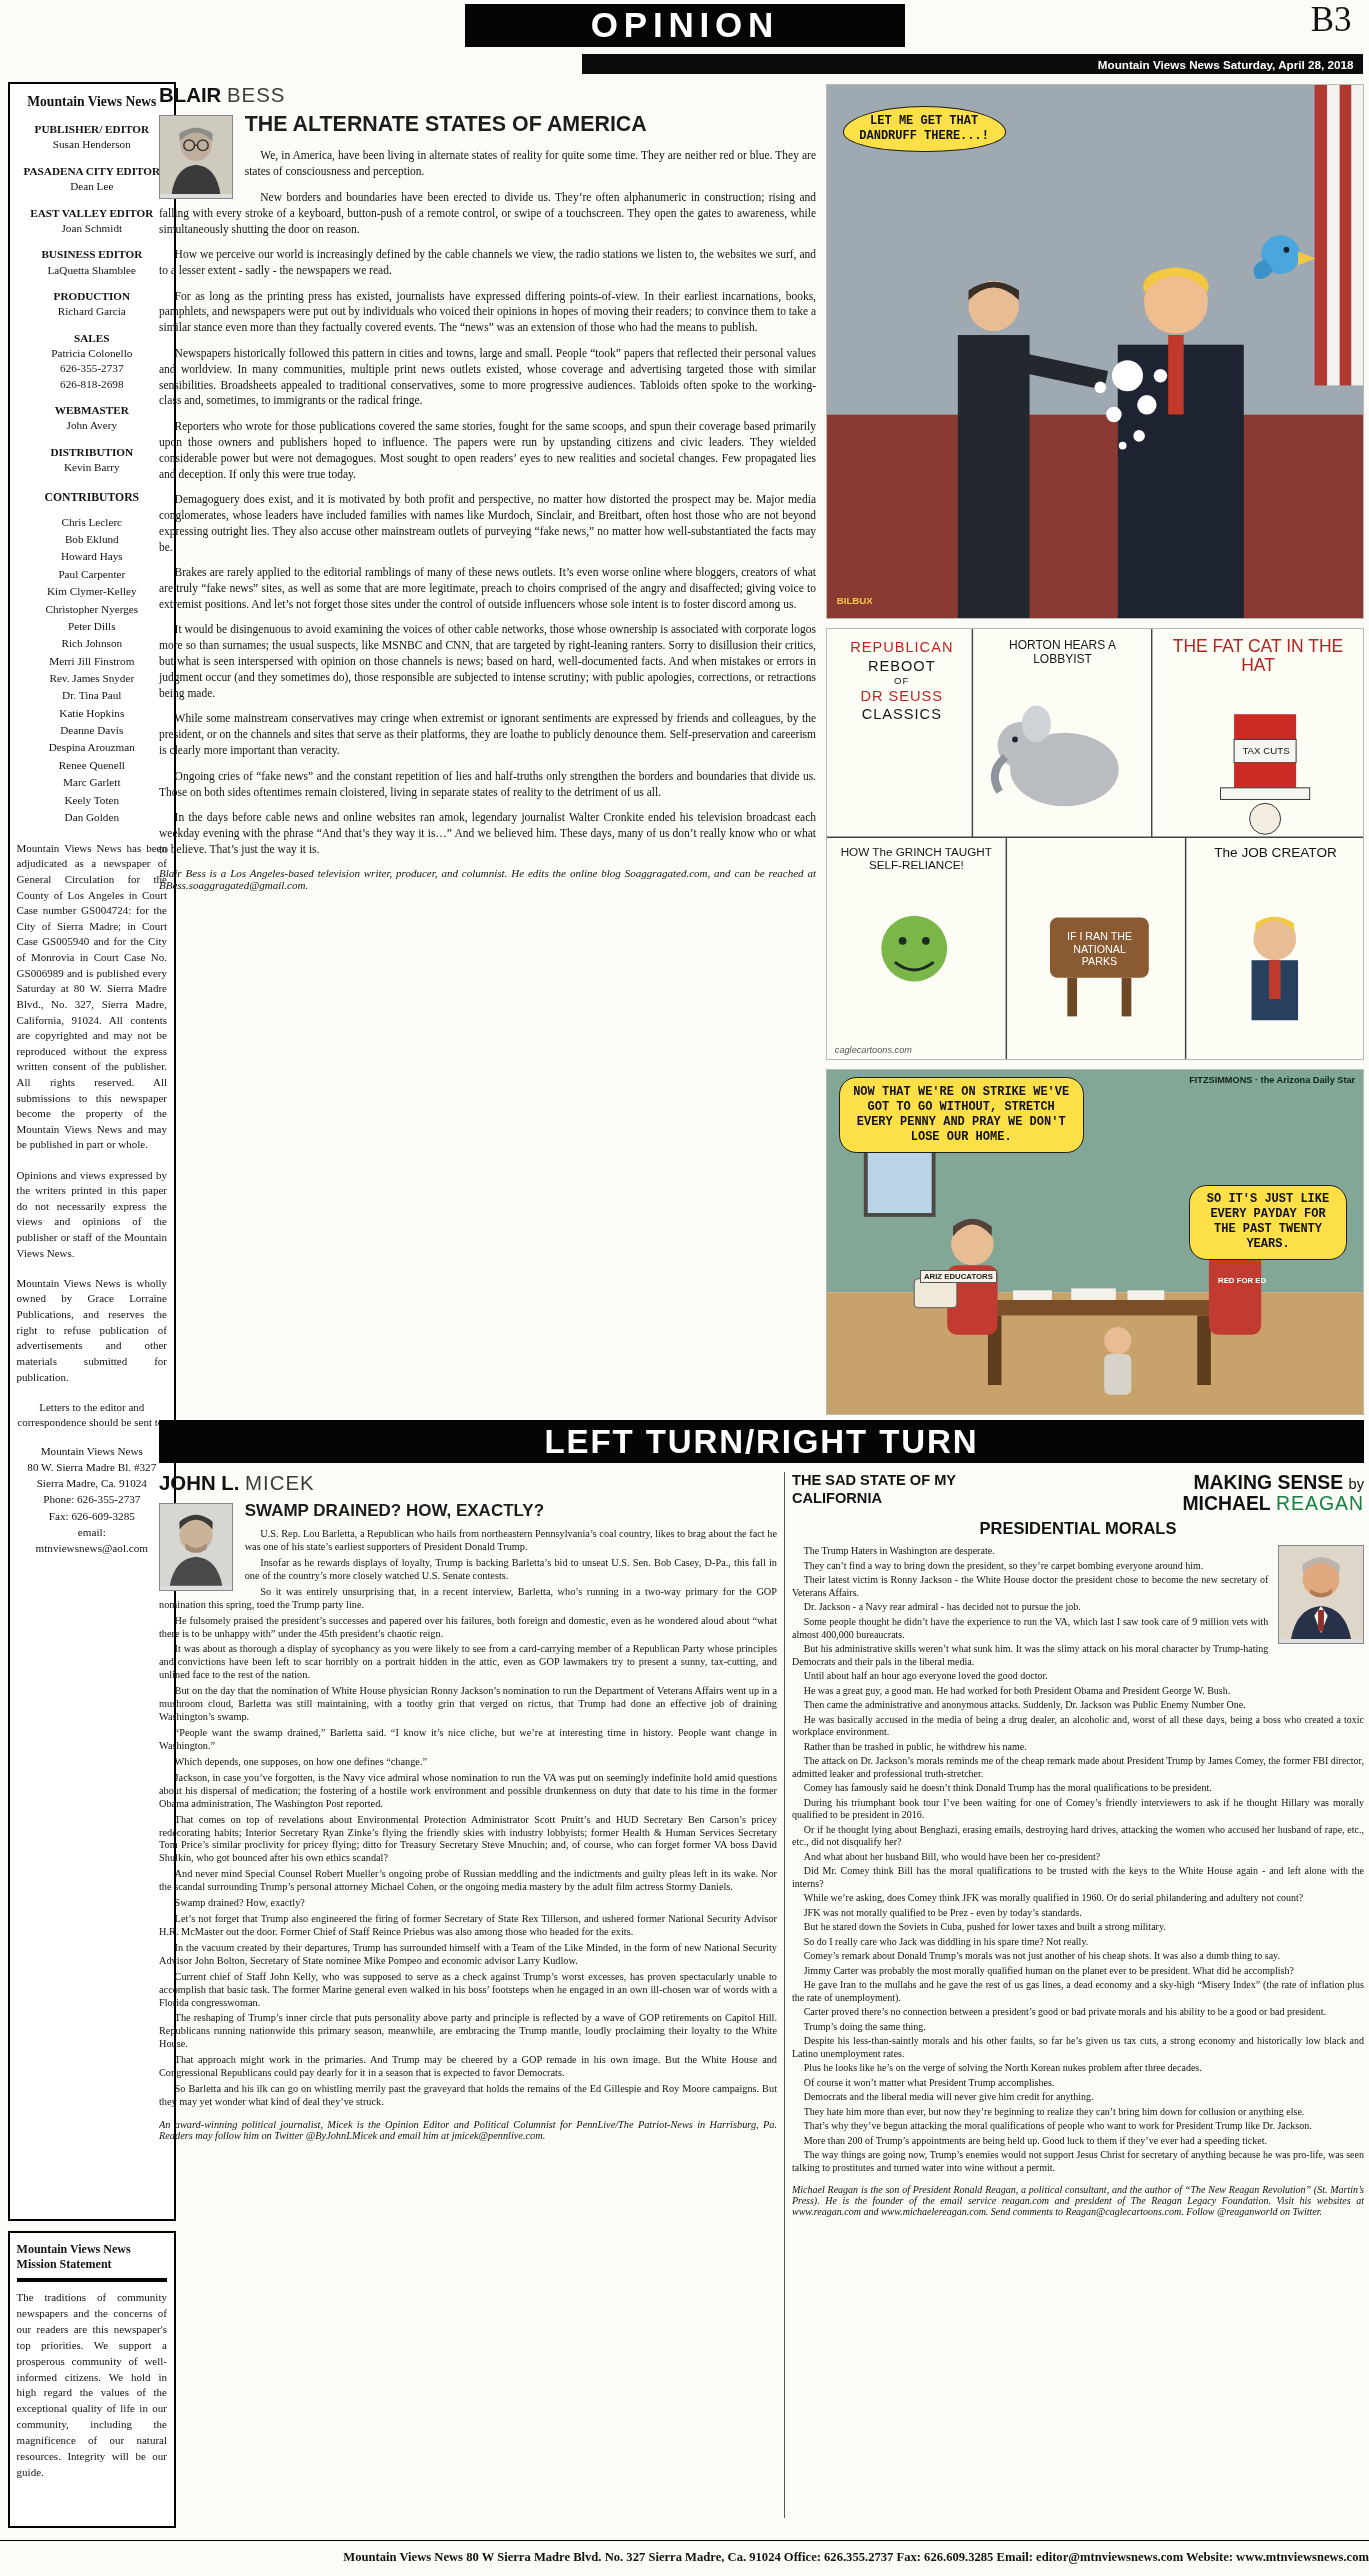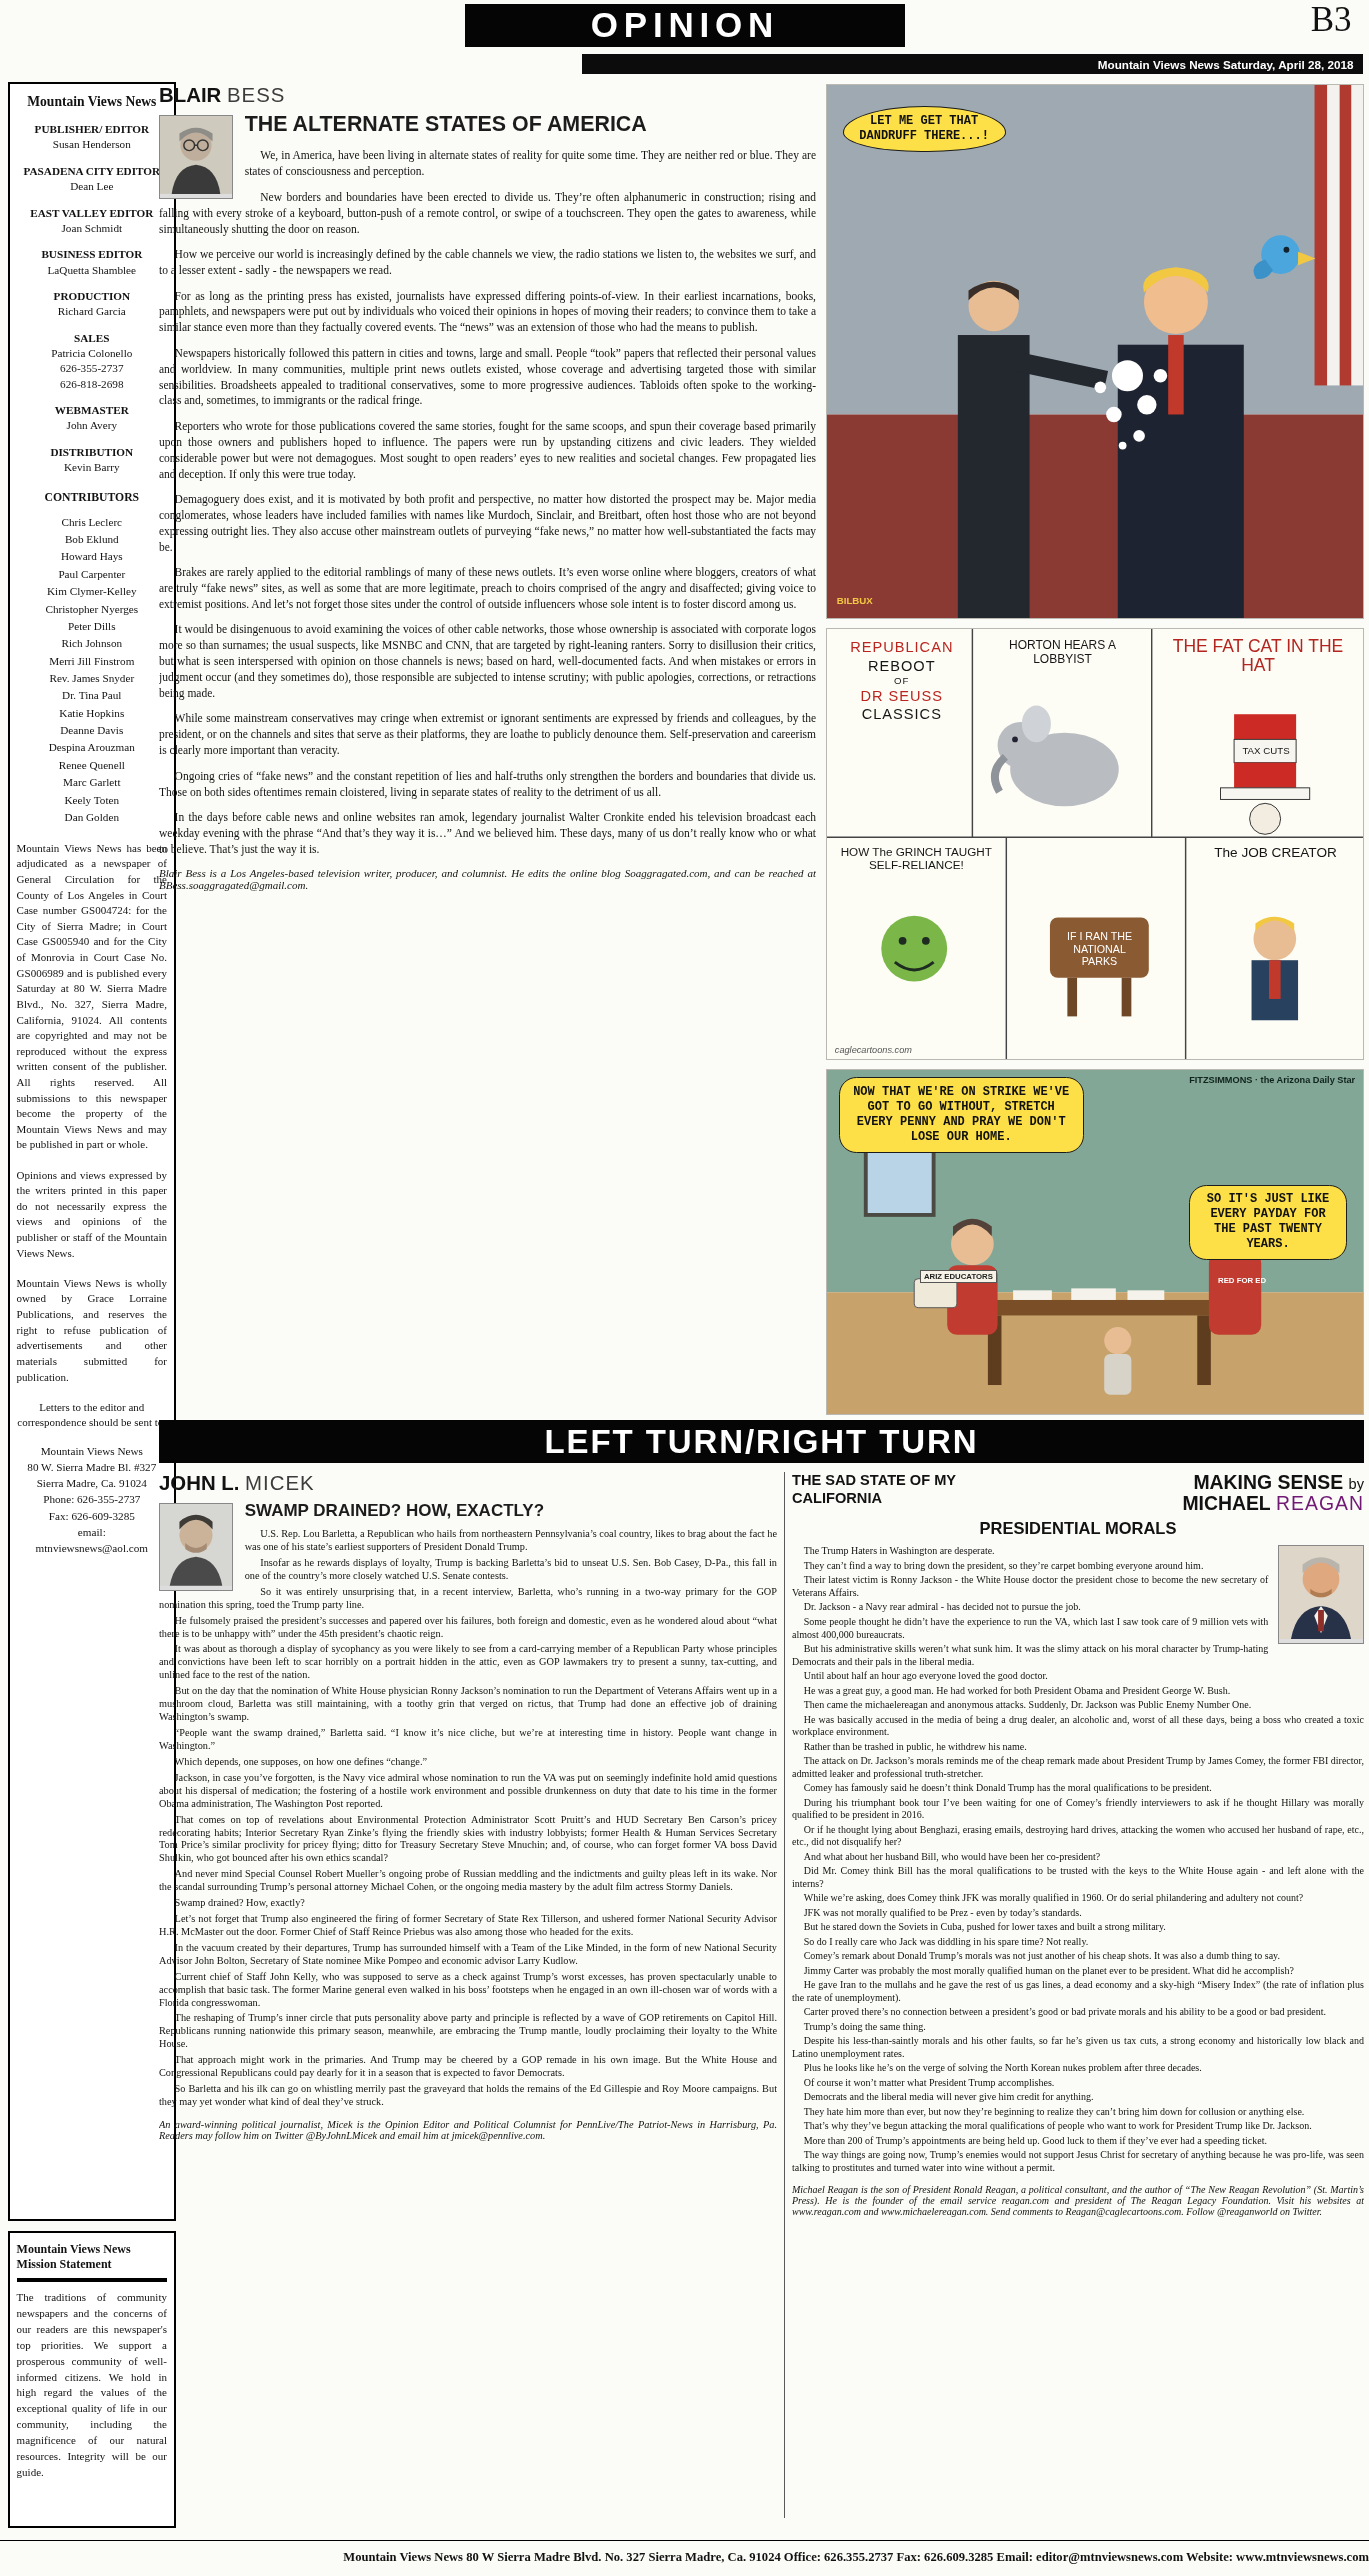--- a/index.html
+++ b/index.html
@@ -98,21 +98,21 @@
   .micek .para{ font-size:10.3px; line-height:1.26; margin-bottom:2.9px; }
   .micek .bio{ font-size:10.3px; }
   .col-divider{ position:absolute; left:784px; top:1472px; width:1px; height:1046px; background:#5a5a5a; }
   
   .reagan{ position:absolute; left:792px; top:1472px; width:572px; height:1062px; overflow:hidden; }
   .reagan-head{ display:flex; justify-content:space-between; align-items:flex-start; margin-bottom:3.9px; }
   .sad-state{ width:219px; font-family:"Liberation Sans",sans-serif; font-weight:bold; font-size:14.6px; line-height:1.2; }
   .making-sense{ text-align:right; font-family:"Liberation Sans",sans-serif; line-height:1.1; }
   .ms-line{ font-size:19.4px; }
   .ms-line .b{ font-weight:bold; }
-  .ms-line .light{ font-weight:normal; color:#701a75; letter-spacing:1px; }
+  .ms-line .light{ font-weight:normal; color:#15803d; letter-spacing:1px; }
   .ms-line .by{ font-weight:normal; font-size:14.6px; }
   .reagan-title{ text-align:center; font-family:"Liberation Sans",sans-serif; font-weight:bold; font-size:16.5px; margin:3.9px 0 7.8px; }
   .reagan .headshot{ float:right; margin:0 0 5.8px 9.7px; }
   .reagan .para{ font-size:10px; line-height:1.26; margin-bottom:1.9px; text-indent:11.7px; }
   .reagan .bio{ font-size:10px; }
   
   .footer{
     position:absolute; left:0; right:0; top:2540px; border-top:1.9px solid #000;
     padding-top:8.8px; text-align:right; font-size:12.6px; font-weight:bold;
   }
@@ -424,21 +424,21 @@
       </div>
       <div>
           <p class="para">The Trump Haters in Washington are desperate.</p>
           <p class="para">They can’t find a way to bring down the president, so they’re carpet bombing everyone around him.</p>
           <p class="para">Their latest victim is Ronny Jackson - the White House doctor the president chose to become the new secretary of Veterans Affairs.</p>
           <p class="para">Dr. Jackson - a Navy rear admiral - has decided not to pursue the job.</p>
           <p class="para">Some people thought he didn’t have the experience to run the VA, which last I saw took care of 9 million vets with almost 400,000 bureaucrats.</p>
           <p class="para">But his administrative skills weren’t what sunk him. It was the slimy attack on his moral character by Trump-hating Democrats and their pals in the liberal media.</p>
           <p class="para">Until about half an hour ago everyone loved the good doctor.</p>
           <p class="para">He was a great guy, a good man. He had worked for both President Obama and President George W. Bush.</p>
-          <p class="para">Then came the michaelereagan and anonymous attacks. Suddenly, Dr. Jackson was Public Enemy Number One.</p>
+          <p class="para">Then came the administrative and anonymous attacks. Suddenly, Dr. Jackson was Public Enemy Number One.</p>
           <p class="para">He was basically accused in the media of being a drug dealer, an alcoholic and, worst of all these days, being a boss who created a toxic workplace environment.</p>
           <p class="para">Rather than be trashed in public, he withdrew his name.</p>
           <p class="para">The attack on Dr. Jackson’s morals reminds me of the cheap remark made about President Trump by James Comey, the former FBI director, admitted leaker and professional truth-stretcher.</p>
           <p class="para">Comey has famously said he doesn’t think Donald Trump has the moral qualifications to be president.</p>
           <p class="para">During his triumphant book tour I’ve been waiting for one of Comey’s friendly interviewers to ask if he thought Hillary was morally qualified to be president in 2016.</p>
           <p class="para">Or if he thought lying about Benghazi, erasing emails, destroying hard drives, attacking the women who accused her husband of rape, etc., etc., did not disqualify her?</p>
           <p class="para">And what about her husband Bill, who would have been her co-president?</p>
           <p class="para">Did Mr. Comey think Bill has the moral qualifications to be trusted with the keys to the White House again - and left alone with the interns?</p>
           <p class="para">While we’re asking, does Comey think JFK was morally qualified in 1960. Or do serial philandering and adultery not count?</p>
           <p class="para">JFK was not morally qualified to be Prez - even by today’s standards.</p>

